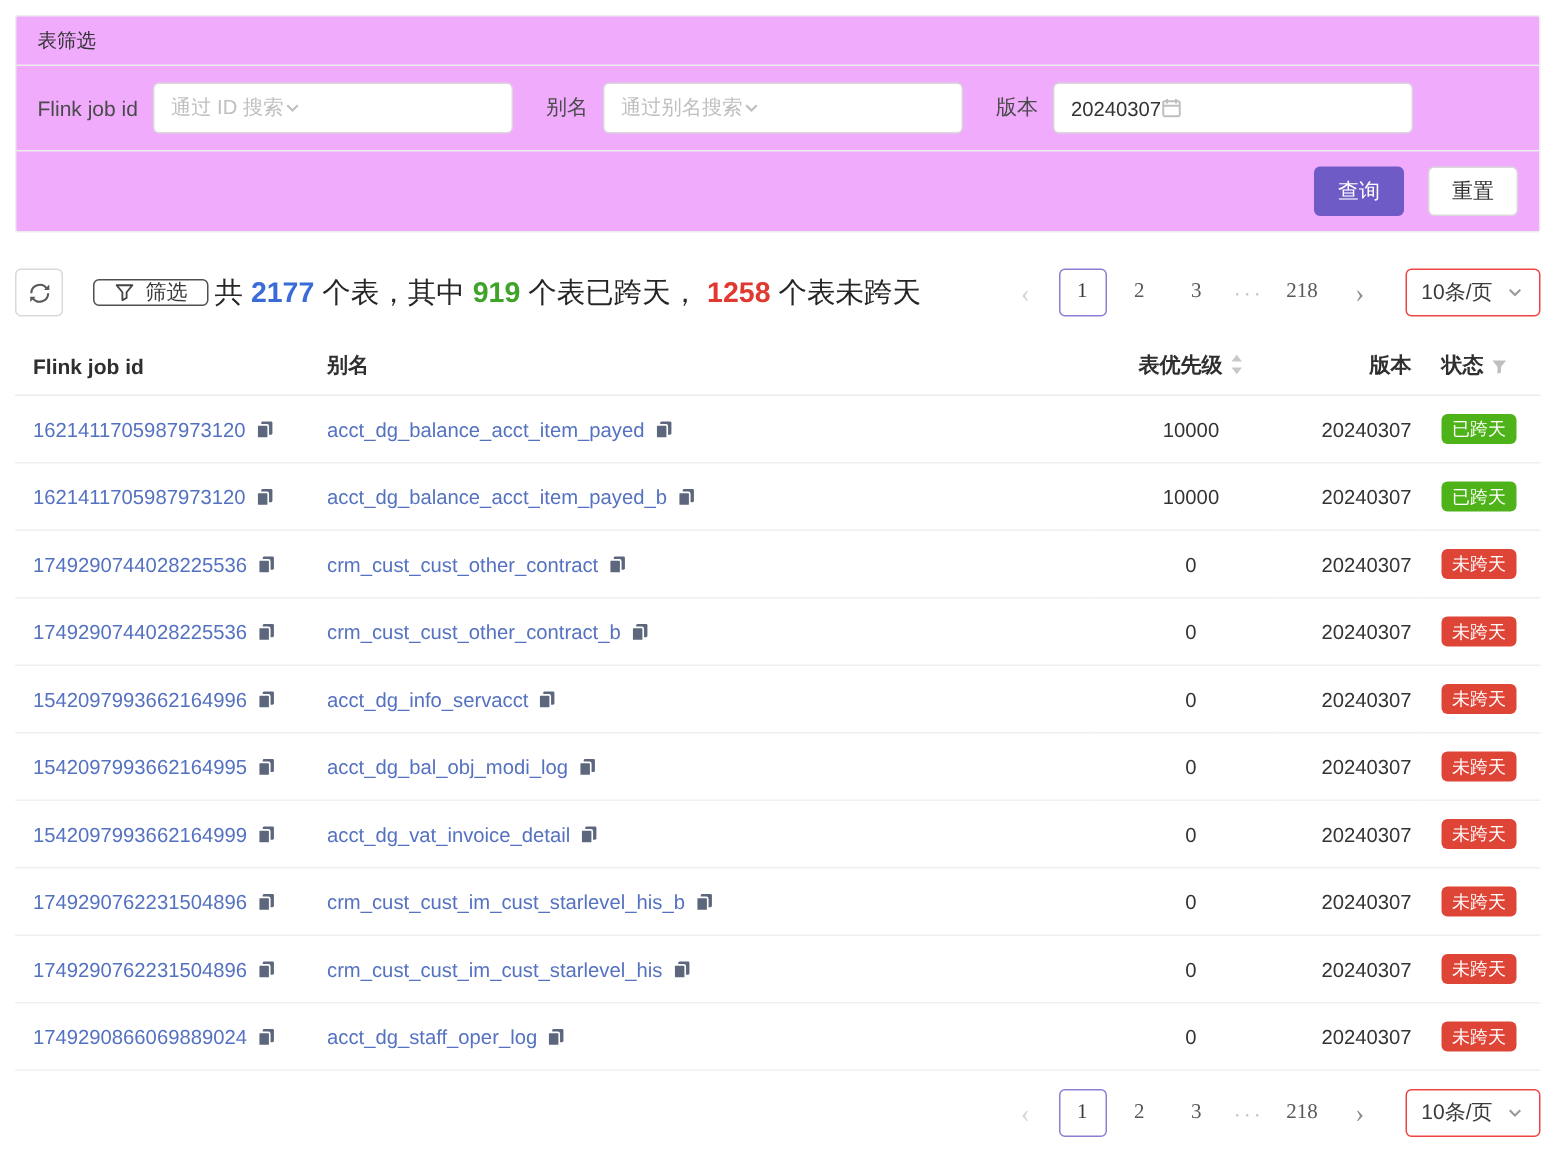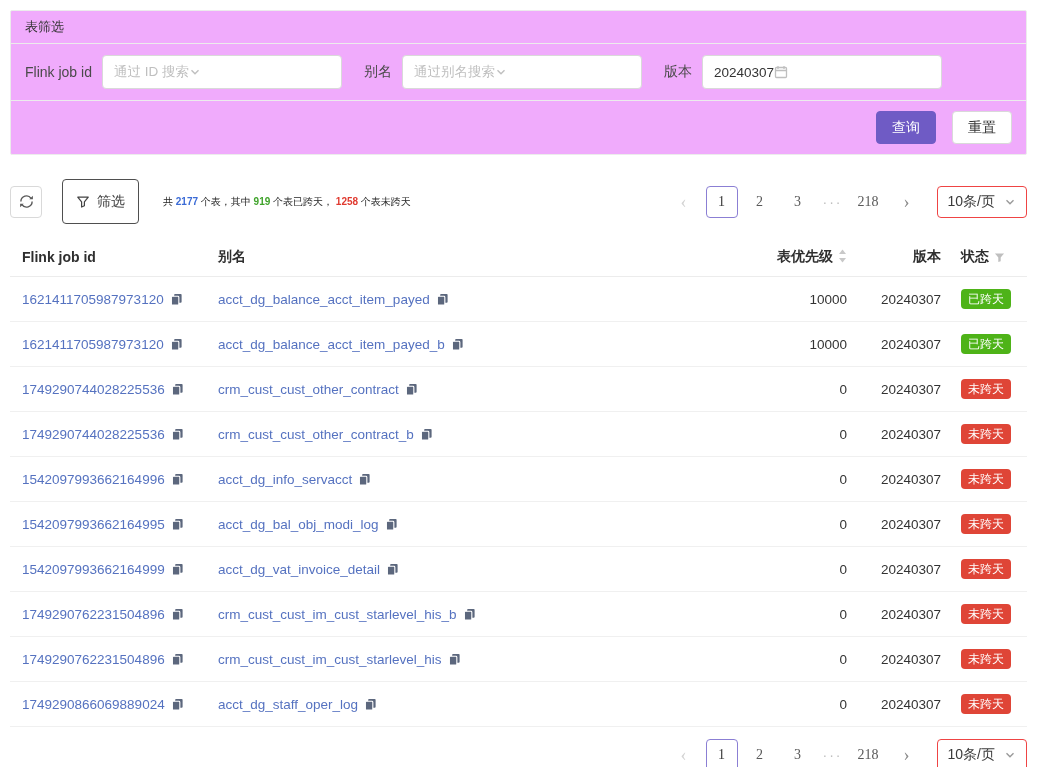--- a/index.html
+++ b/index.html
@@ -17,23 +17,23 @@
   .placeholder{color:#bfbfbf;font-size:13.5px}
   .date-value{color:#333;font-size:13.5px}
   .card-footer{display:flex;justify-content:flex-end;gap:16px;padding:10px 14px;border-top:1px solid #ececec}
   .btn{height:33px;padding:0 15px;border-radius:4px;border:1px solid #d9d9d9;background:#fff;font-size:14px;color:#333;cursor:pointer}
   .btn-primary{background:#6f5bc5;border-color:#6f5bc5;color:#fff}
 
   
   .toolbar{display:flex;align-items:center;margin-top:24px}
   .icon-btn{width:32px;height:32px;border:1px solid #d9d9d9;border-radius:4px;background:#fff;
        display:flex;align-items:center;justify-content:center;cursor:pointer;flex:none}
-  .filter-btn{height:45px;margin-left:20px;padding:0 13px;border:1px solid #4f4f4f;border-radius:4px;background:#fff;
+  .filter-btn{height:18px;margin-left:20px;padding:0 13px;border:1px solid #4f4f4f;border-radius:4px;background:#fff;
        display:flex;align-items:center;gap:7px;font-size:14px;color:#3a3a3a;cursor:pointer;flex:none}
-  .summary{margin-left:24px;font-size:10px;color:#262626;white-space:nowrap}
+  .summary{margin-left:4px;font-size:19px;color:#262626;white-space:nowrap}
   .n{font-weight:bold}
   .n.blue{color:#3b6bd6}.n.green{color:#3fa32a}.n.red{color:#e03a30}
 
   
   .pager{display:flex;align-items:center;gap:6px}
   .toolbar .pager{margin-left:auto}
   .pg-btn{min-width:32px;height:32px;border:none;background:none;font-size:14px;color:#595959;cursor:pointer;border-radius:4px;padding:0 6px}
   .pg-btn.current{border:1px solid #8b7fd4;color:#3a3a3a;background:#fff}
   .pg-btn.arrow{font-size:18px;color:#8c8c8c;padding:0;line-height:1}
   .pg-btn.arrow.disabled{color:#d4d4d4;cursor:default}
@@ -42,21 +42,21 @@
        padding:0 10px;margin-left:8px;cursor:pointer;background:#fff;font-size:14px;color:#3a3a3a}
   .bottom-pager{display:flex;justify-content:flex-end;margin-top:12px}
 
   
   table{width:100%;border-collapse:collapse;table-layout:fixed;margin-top:14px}
   col.c-id{width:196px}col.c-priority{width:120px}col.c-version{width:100px}col.c-status{width:78px}
   th{padding:10px 12px;font-size:14px;color:#2f2f2f;text-align:left;font-weight:600;border-bottom:1px solid #ececec;white-space:nowrap}
   td{padding:12px;font-size:13.5px;border-bottom:1px solid #f0f0f0;white-space:nowrap;overflow:hidden}
   td.ver,th.ver{text-align:right;padding-right:8px}
   td.stat,th.stat{padding-right:14px}
-  td.pri,th.pri{text-align:right;padding-right:2px}
+  td.pri,th.pri{text-align:center;padding-right:2px}
   .link{color:#5572c0;cursor:pointer}
   .copy{display:inline-block;margin-left:6px;vertical-align:-2px;cursor:pointer}
   .badge{display:inline-block;font-size:12px;line-height:1;padding:4px 7px;border-radius:4px;color:#fff}
   .badge[data-status="crossed"]{background:#4eb318}
   .badge[data-status="pending"]{background:#df4537}
   .sort-ic,.funnel-sm{margin-left:5px;vertical-align:-2px}
 </style>
 </head>
 <body>
 

